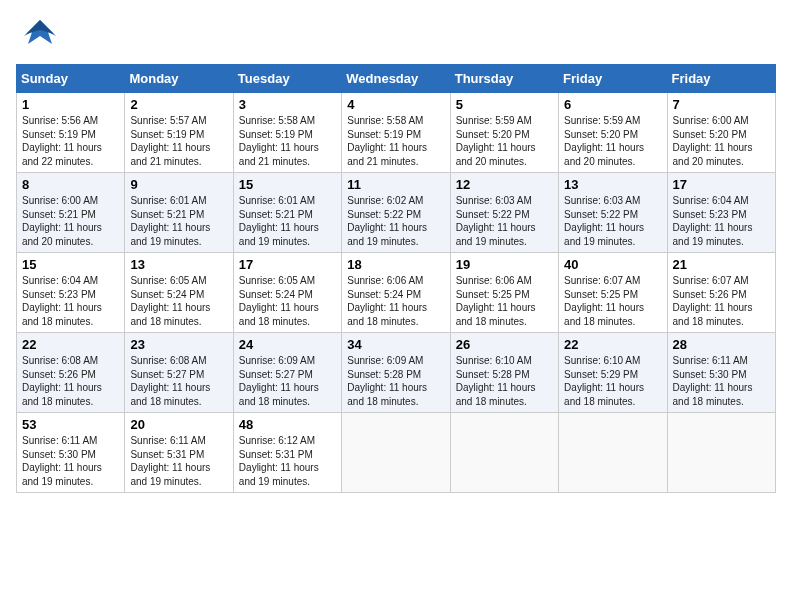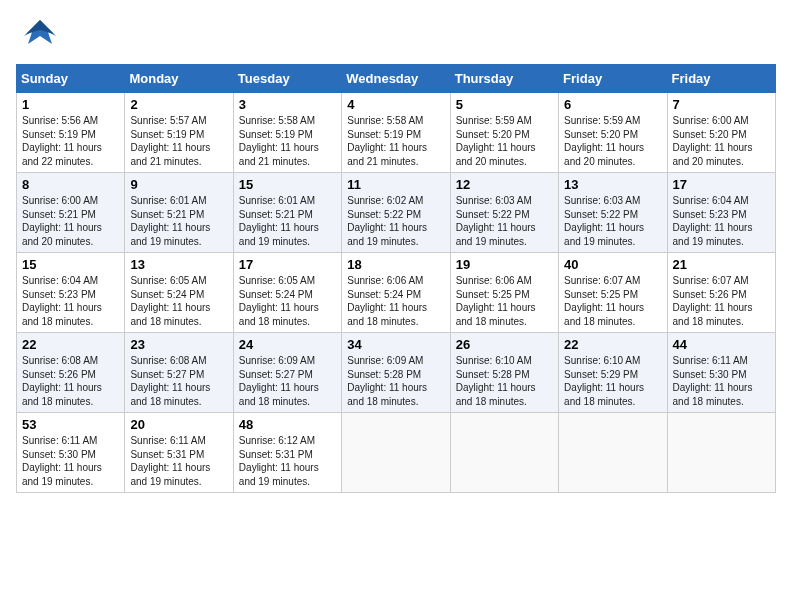--- a/index.html
+++ b/index.html
@@ -335,21 +335,21 @@
         </td>
         <td>
           <span class="day-number">22</span>
           <div class="day-info">
             Sunrise: 6:10 AM<br>
             Sunset: 5:29 PM<br>
             Daylight: 11 hours and 18 minutes.
           </div>
         </td>
         <td>
-          <span class="day-number">44</span>
+          <span class="day-number">28</span>
           <div class="day-info">
             Sunrise: 6:11 AM<br>
             Sunset: 5:30 PM<br>
             Daylight: 11 hours and 18 minutes.
           </div>
         </td>
       </tr>
       <tr class="row-normal">
         <td>
           <span class="day-number">53</span>

